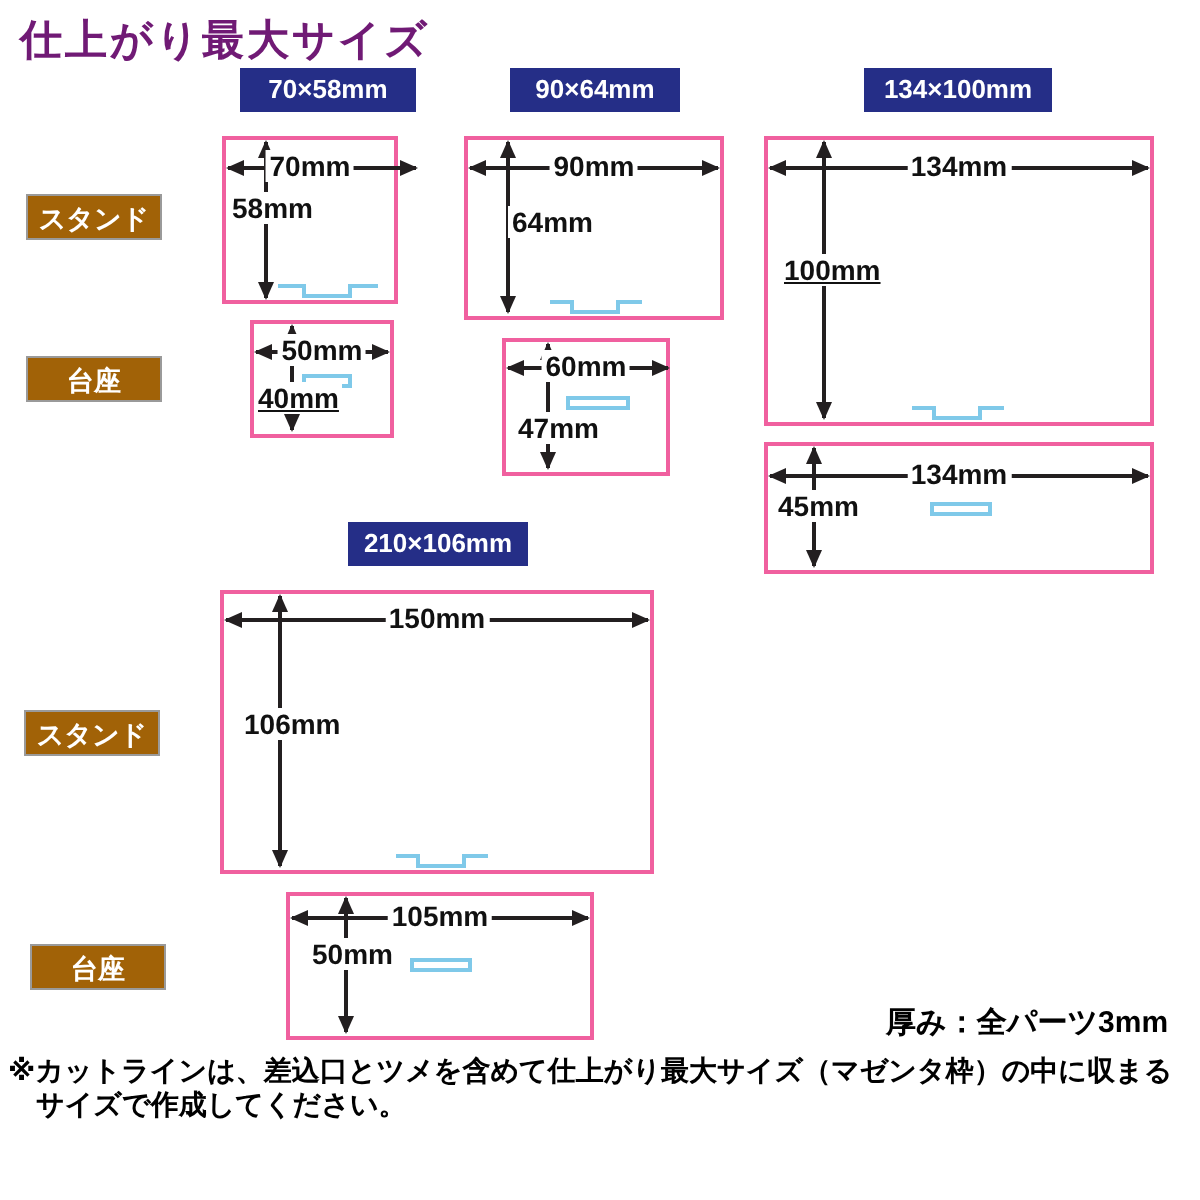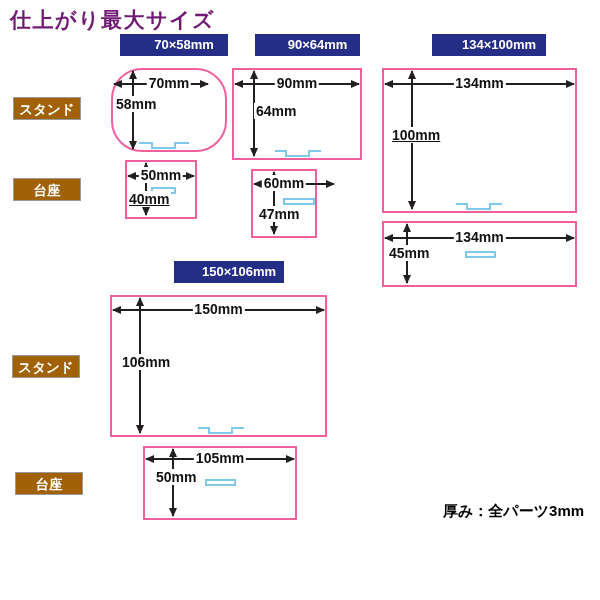--- a/index.html
+++ b/index.html
@@ -10,21 +10,20 @@
     color:#000;
   }
   .title{
     position:absolute;left:10px;top:6px;
     font-size:21px;font-weight:bold;color:#701a75;letter-spacing:1.5px;
   }
   .badge{
     position:absolute;height:22px;line-height:22px;
     background:#252e87;color:#fff;font-weight:bold;font-size:13px;
     text-align:center;
-    padding-left:20px;
   }
   .tag{
     position:absolute;width:68px;height:23px;line-height:23px;
     background:#a16207;color:#fff;font-weight:bold;font-size:13.5px;
     text-align:center;border:1px solid #9a9a9a;box-sizing:border-box;
   }
   .fig{
     position:absolute;border:2px solid #f0609f;background:#fff;box-sizing:border-box;
   }
   .arrow-h{position:absolute;height:2px;background:#231f20;}
@@ -56,28 +55,28 @@
   .notes p{margin:0;padding-left:1em;text-indent:-1em;}
 </style>
 </head>
 <body>
 
 <div class="title">仕上がり最大サイズ</div>
 
 <div class="badge" style="left:120px;top:34px;width:88px;">70×58mm</div>
 <div class="badge" style="left:255px;top:34px;width:85px;">90×64mm</div>
 <div class="badge" style="left:432px;top:34px;width:94px;">134×100mm</div>
-<div class="badge" style="left:174px;top:261px;width:90px;">150×106mm</div>
+<div class="badge" style="left:174px;top:261px;width:90px;">210×106mm</div>
 
 <div class="tag" style="left:13px;top:97px;">スタンド</div>
 <div class="tag" style="left:13px;top:178px;">台座</div>
 <div class="tag" style="left:12px;top:355px;">スタンド</div>
 <div class="tag" style="left:15px;top:472px;">台座</div>
 
-<div class="fig" style="left:111px;top:68px;width:116px;height:84px;border-radius:31px;">
+<div class="fig" style="left:111px;top:68px;width:88px;height:84px;">
   <div class="arrow-v" style="left:19px;top:1px;height:78px;"></div>
   <div class="arrow-h" style="left:1px;top:13px;width:94px;"></div>
   <span class="dim-label center" style="top:5px;">70mm</span>
   <span class="dim-label" style="left:1px;top:26px;">58mm</span>
   <svg class="tab-svg" style="left:25px;top:71px;" width="52" height="9">
       <polyline points="1,2 14,2 14,7 37,7 37,2 51,2"></polyline>
     </svg>
 </div>
 
 <div class="fig" style="left:232px;top:68px;width:130px;height:92px;">
@@ -101,21 +100,21 @@
 </div>
 
 <div class="fig" style="left:125px;top:160px;width:72px;height:59px;">
   <div class="arrow-v" style="left:18px;top:1px;height:52px;"></div>
   <div class="arrow-h" style="left:1px;top:13px;width:66px;"></div>
   <span class="dim-label center" style="top:5px;">50mm</span>
   <span class="dim-label" style="left:0px;top:29px;text-decoration:underline;">40mm</span>
   <div class="slot" style="left:24px;top:25px;width:21px;height:3px;"></div>
 </div>
 
-<div class="fig" style="left:251px;top:169px;width:66px;height:69px;padding-left:40px;">
+<div class="fig" style="left:251px;top:169px;width:84px;height:69px;padding-left:40px;">
   <div class="arrow-v" style="left:20px;top:1px;height:62px;"></div>
   <div class="arrow-h" style="left:1px;top:12px;width:80px;"></div>
   <span class="dim-label center" style="top:4px;">60mm</span>
   <span class="dim-label" style="left:4px;top:35px;">47mm</span>
   <div class="slot" style="left:30px;top:27px;width:28px;height:3px;"></div>
 </div>
 
 <div class="fig" style="left:382px;top:221px;width:195px;height:66px;">
   <div class="arrow-v" style="left:22px;top:1px;height:59px;"></div>
   <div class="arrow-h" style="left:1px;top:14px;width:189px;"></div>
@@ -138,13 +137,14 @@
   <div class="arrow-v" style="left:27px;top:1px;height:67px;"></div>
   <div class="arrow-h" style="left:1px;top:10px;width:148px;"></div>
   <span class="dim-label center" style="top:2px;">105mm</span>
   <span class="dim-label" style="left:9px;top:21px;">50mm</span>
   <div class="slot" style="left:60px;top:31px;width:27px;height:3px;"></div>
 </div>
 
 <div class="thickness">厚み：全パーツ3mm</div>
 
 <div class="notes">
+  <p>※カットラインは、差込口とツメを含めて仕上がり最大サイズ（マゼンタ枠）の中に収まるサイズで作成してください。</p>
 </div>
 
 </body></html>

